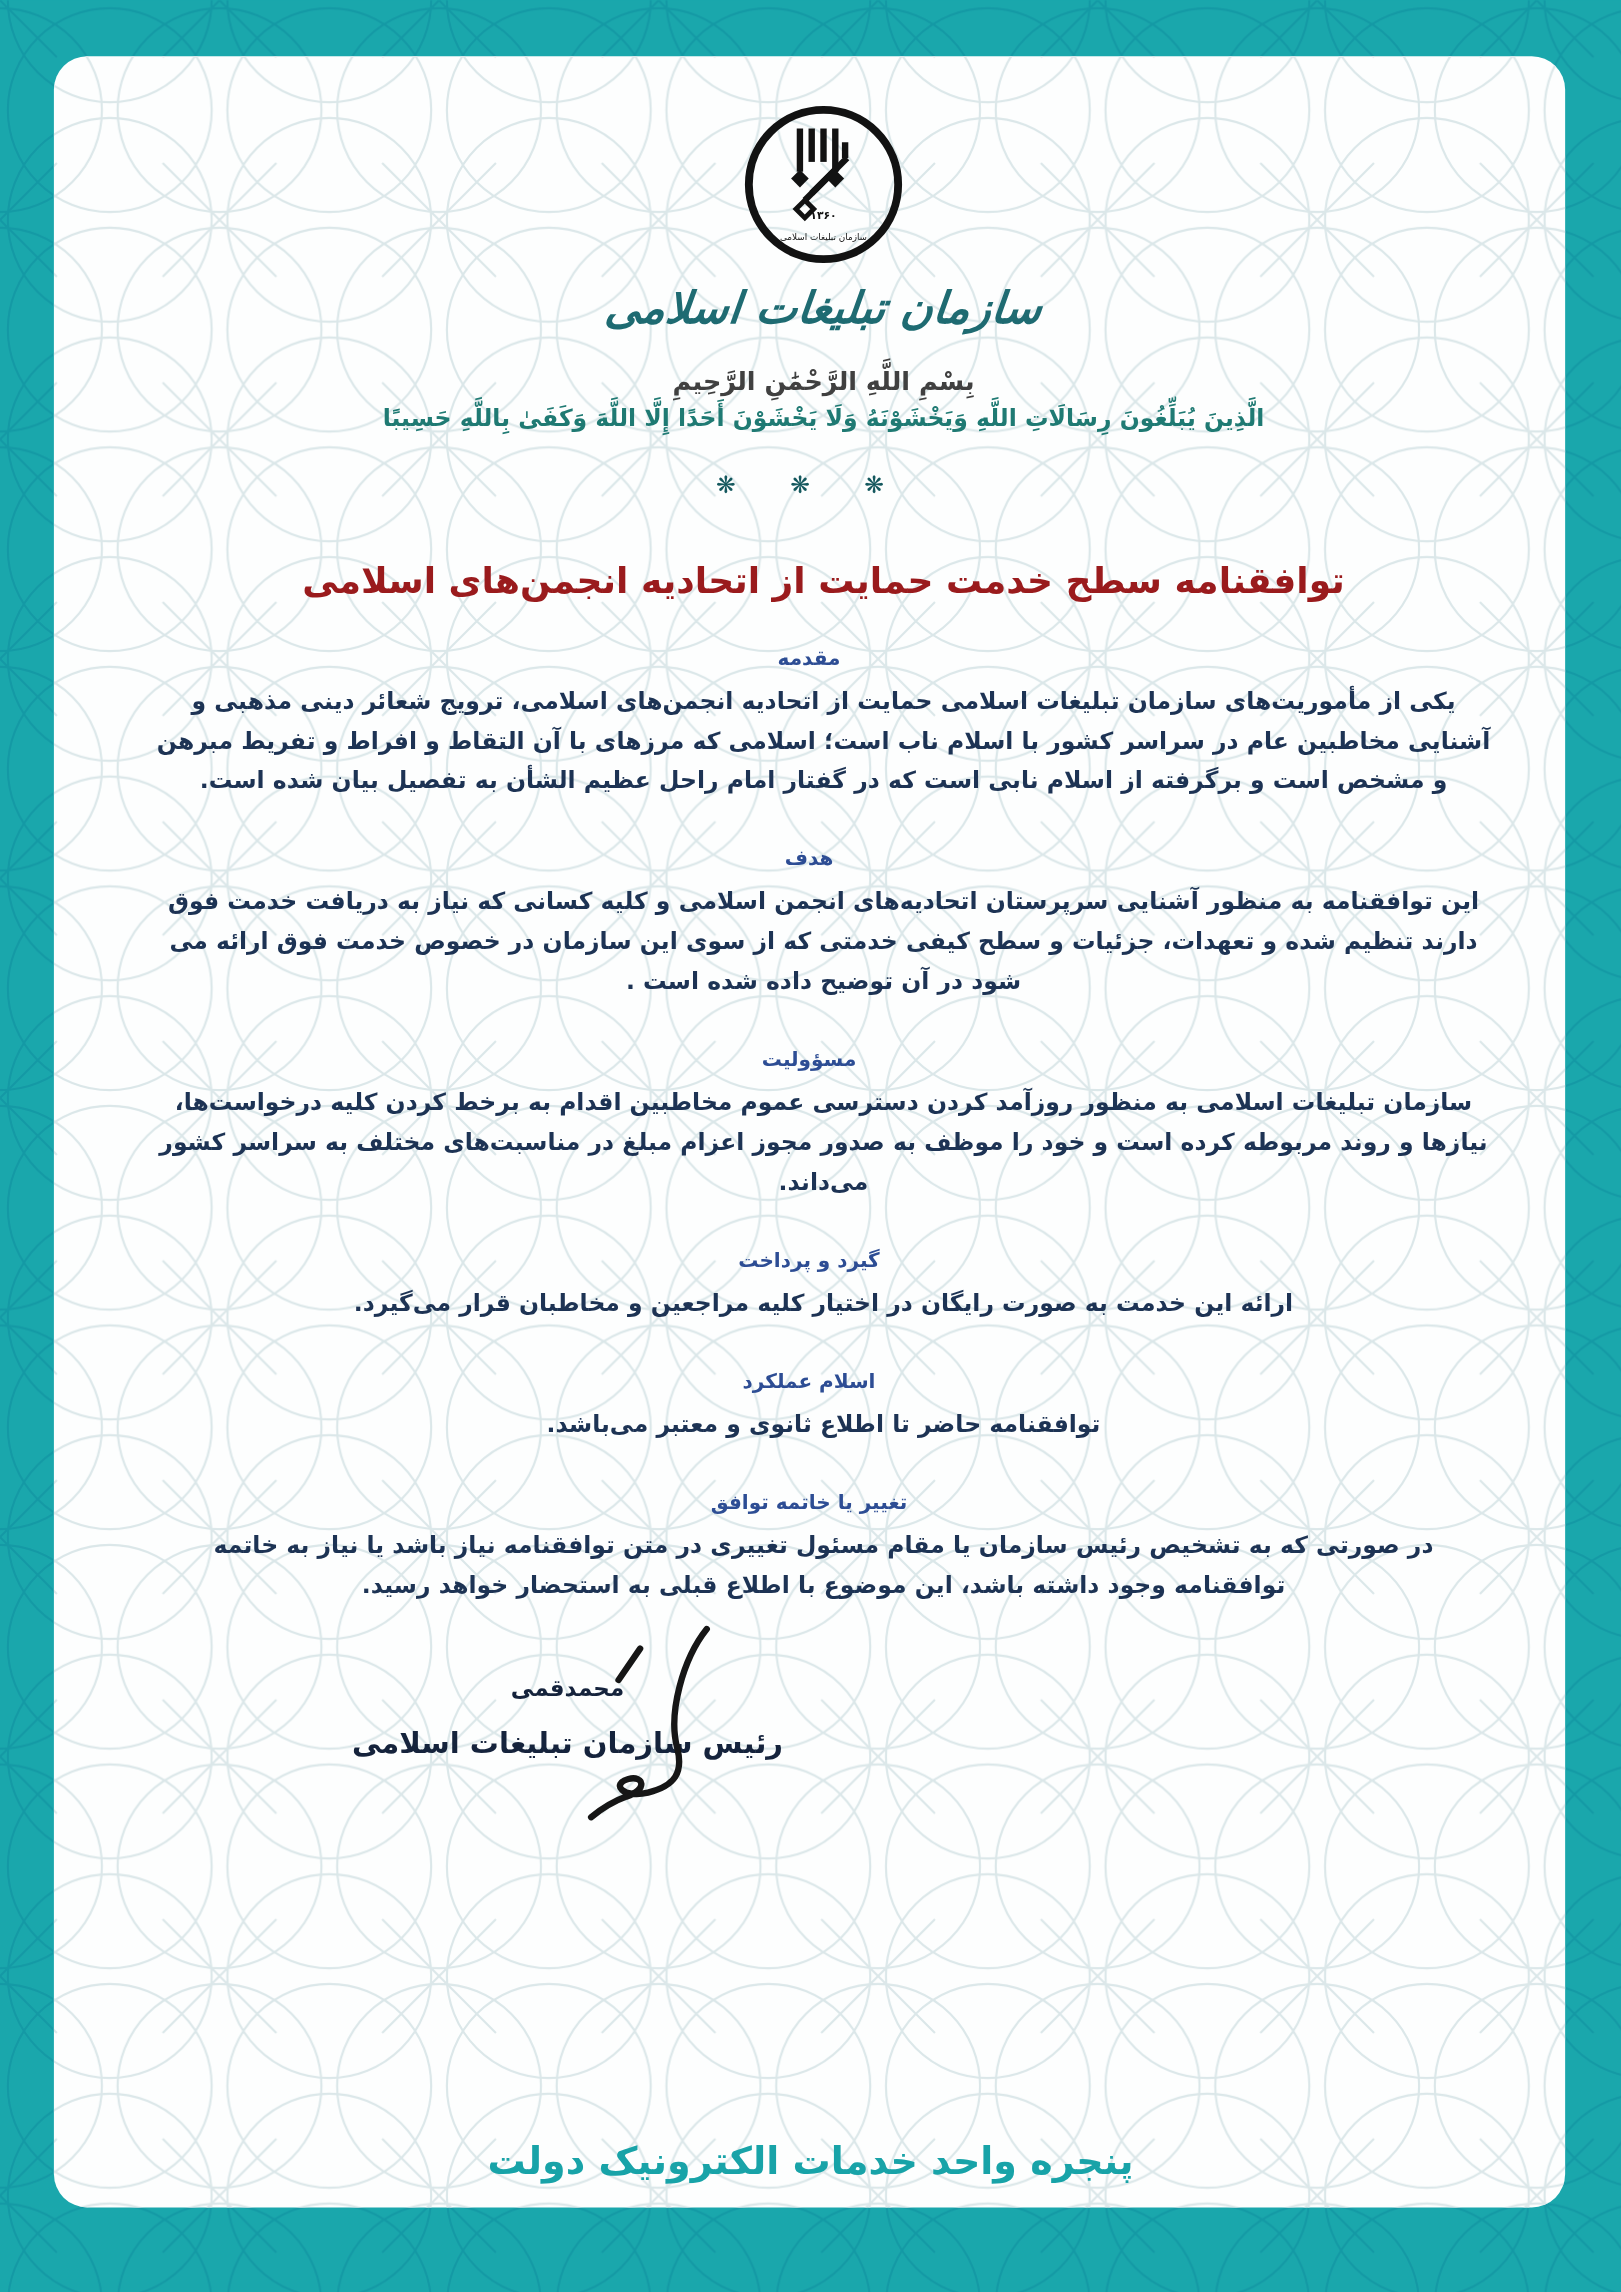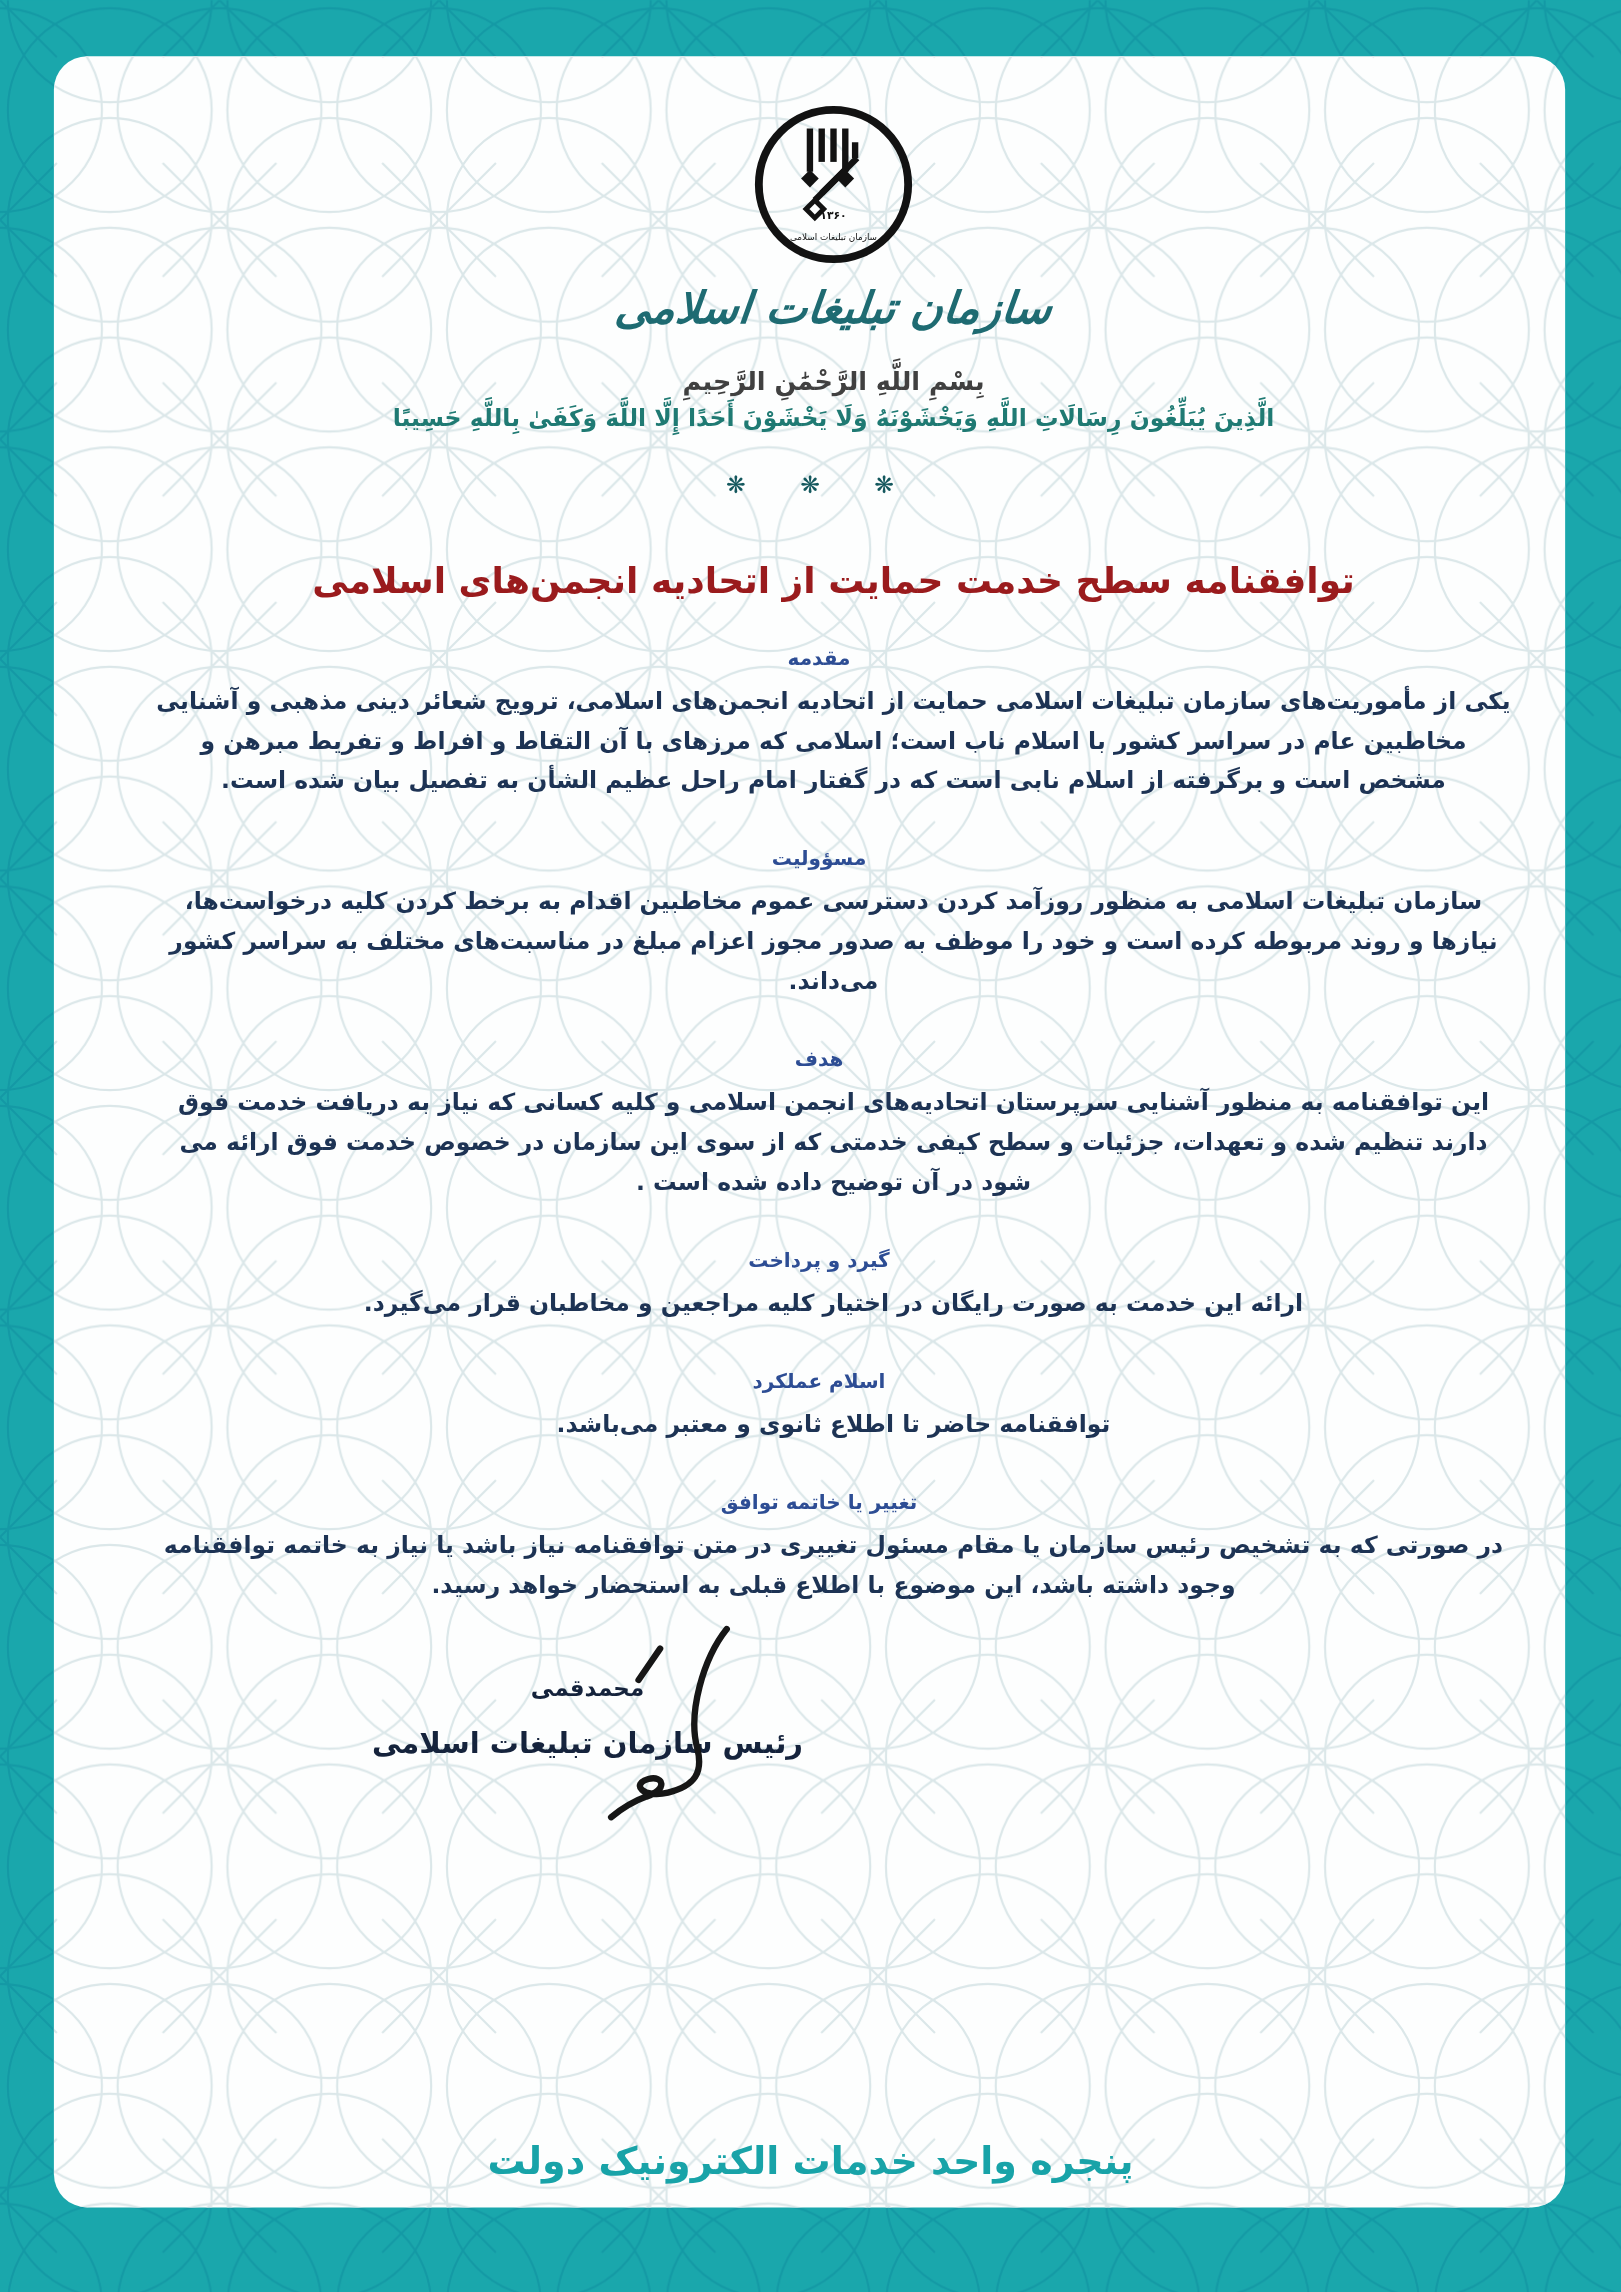--- a/index.html
+++ b/index.html
@@ -5,21 +5,21 @@
   html,body{margin:0;padding:0;}
   body{
     width:1621px;height:2293px;overflow:hidden;position:relative;
     font-family:"DejaVu Sans","Liberation Sans",sans-serif;
     background:#1aa7ac;
   }
   .page{position:absolute;inset:0;}
   svg.bg{position:absolute;inset:0;display:block;}
   .content{
     position:absolute;left:54px;top:56px;width:1511px;height:2151px;
-    box-sizing:border-box;padding:45px 40px 0 88px;
+    box-sizing:border-box;padding:45px 60px 0 88px;
     direction:rtl;text-align:center;
   }
   .logo-wrap{text-align:center;}
   .logo{display:inline-block;}
   .calligraphy{
     margin-top:9.8px;font-size:44px;font-weight:700;font-style:italic;
     color:#1e6b72;transform:skewX(-6deg);letter-spacing:1px;
   }
   .bismillah{margin-top:33px;font-size:25.5px;font-weight:700;color:#404040;}
   .verse{margin-top:7.8px;font-size:23.5px;font-weight:700;color:#1f7a73;white-space:nowrap;}
@@ -116,27 +116,27 @@
     <div class="separator">❋ ❋ ❋</div>
 
     <h1 class="title">توافقنامه سطح خدمت حمایت از اتحادیه انجمن‌های اسلامی</h1>
 
     <div class="section">
       <h2>مقدمه</h2>
       <p>یکی از مأموریت‌های سازمان تبلیغات اسلامی حمایت از اتحادیه انجمن‌های اسلامی، ترویج شعائر دینی مذهبی و آشنایی مخاطبین عام در سراسر کشور با اسلام ناب است؛ اسلامی که مرزهای با آن التقاط و افراط و تفریط مبرهن و مشخص است و برگرفته از اسلام نابی است که در گفتار امام راحل عظیم الشأن به تفصیل بیان شده است.</p>
     </div>
 
     <div class="section">
-      <h2>مسؤولیت</h2>
-      <p>سازمان تبلیغات اسلامی به منظور روزآمد کردن دسترسی عموم مخاطبین اقدام به برخط کردن کلیه درخواست‌ها، نیازها و روند مربوطه کرده است و خود را موظف به صدور مجوز اعزام مبلغ در مناسبت‌های مختلف به سراسر کشور می‌داند.</p>
+      <h2>هدف</h2>
+      <p>این توافقنامه به منظور آشنایی سرپرستان اتحادیه‌های انجمن اسلامی و کلیه کسانی که نیاز به دریافت خدمت فوق دارند تنظیم شده و تعهدات، جزئیات و سطح کیفی خدمتی که از سوی این سازمان در خصوص خدمت فوق ارائه می شود در آن توضیح داده شده است .</p>
     </div>
 
     <div class="section">
-      <h2>هدف</h2>
-      <p>این توافقنامه به منظور آشنایی سرپرستان اتحادیه‌های انجمن اسلامی و کلیه کسانی که نیاز به دریافت خدمت فوق دارند تنظیم شده و تعهدات، جزئیات و سطح کیفی خدمتی که از سوی این سازمان در خصوص خدمت فوق ارائه می شود در آن توضیح داده شده است .</p>
+      <h2>مسؤولیت</h2>
+      <p>سازمان تبلیغات اسلامی به منظور روزآمد کردن دسترسی عموم مخاطبین اقدام به برخط کردن کلیه درخواست‌ها، نیازها و روند مربوطه کرده است و خود را موظف به صدور مجوز اعزام مبلغ در مناسبت‌های مختلف به سراسر کشور می‌داند.</p>
     </div>
 
     <div class="section">
       <h2>گیرد و پرداخت</h2>
       <p>ارائه این خدمت به صورت رایگان در اختیار کلیه مراجعین و مخاطبان قرار می‌گیرد.</p>
     </div>
 
     <div class="section">
       <h2>اسلام عملکرد</h2>
       <p>توافقنامه حاضر تا اطلاع ثانوی و معتبر می‌باشد.</p>

